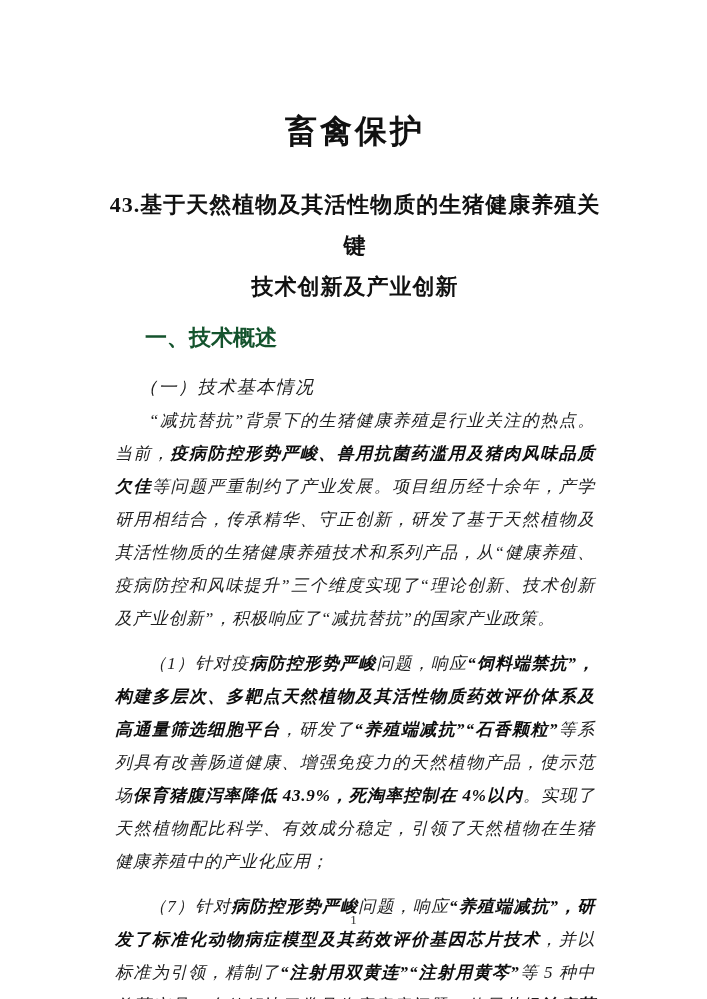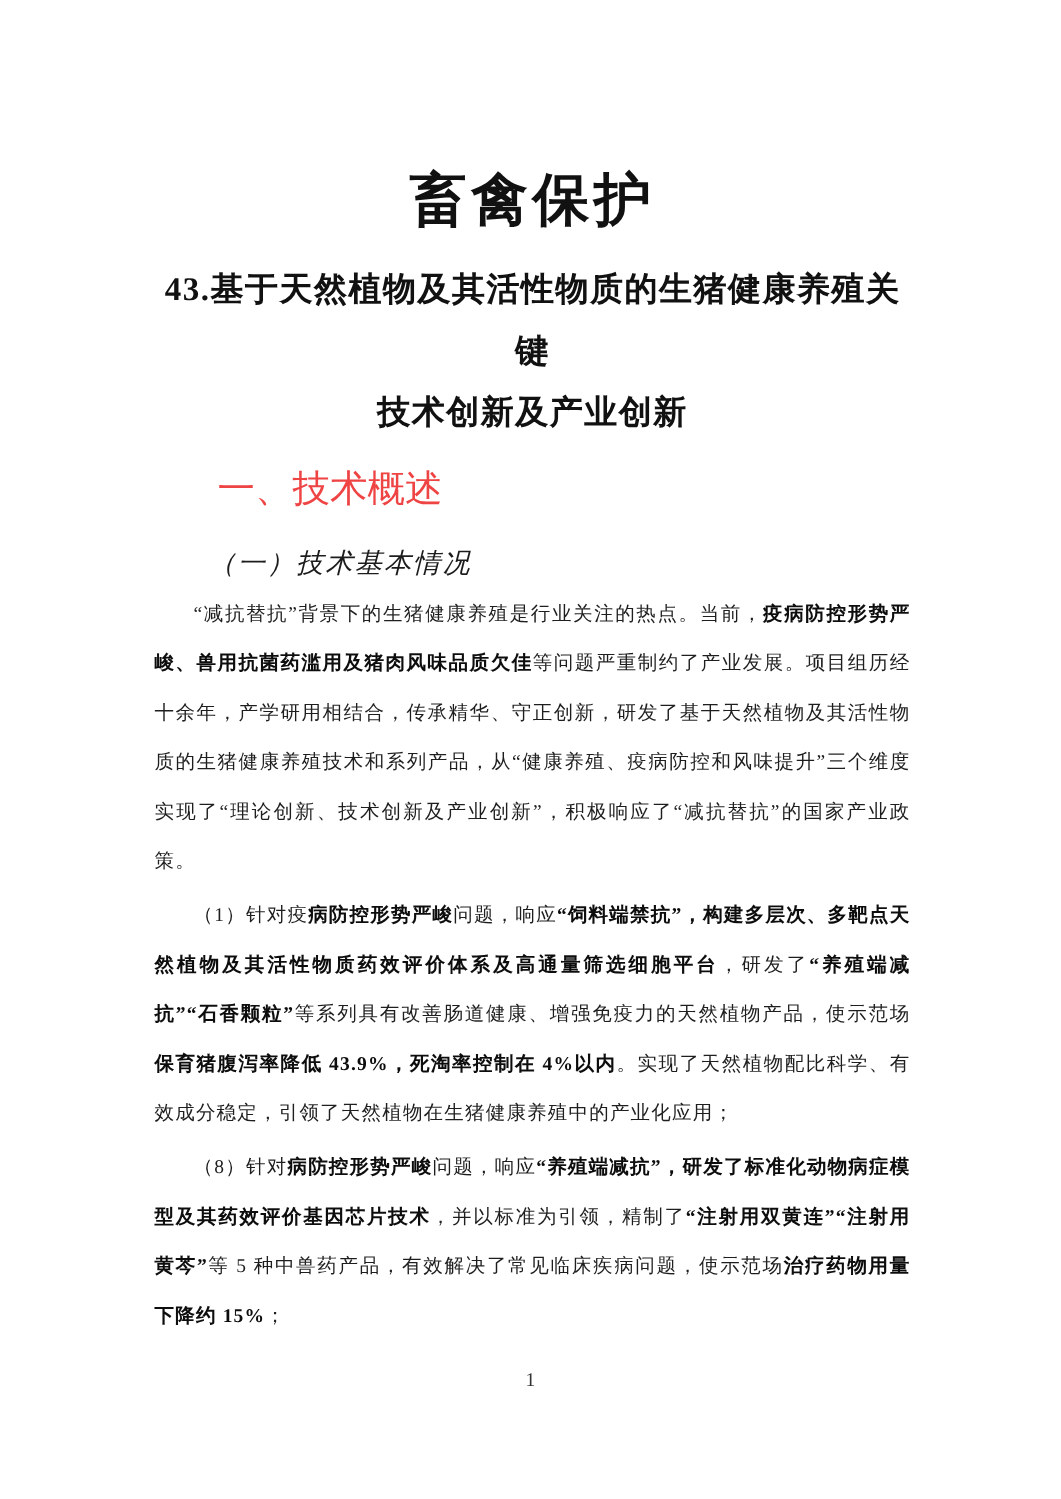--- a/index.html
+++ b/index.html
@@ -14,63 +14,64 @@
     margin: 0 auto;
     background: #ffffff;
     color: #1c1c1c;
     box-sizing: border-box;
     padding: 112px 100px 0 103px;
     font-family: "Liberation Serif", "DejaVu Serif", serif;
     overflow: hidden;
   }
   .doc-title {
     text-align: center;
-    font-family: Liberation Serif, serif;
+    font-family: Liberation Mono, monospace;
     font-weight: bold;
-    font-size: 38px;
+    font-size: 32px;
     line-height: 44px;
     letter-spacing: 3px;
     color: #111;
   }
   .doc-subtitle {
-    margin-top: 16px;
+    margin-top: 28px;
     text-align: center;
     font-weight: bold;
     font-size: 22px;
     line-height: 41px;
     letter-spacing: 1px;
     color: #111;
   }
   .section-heading {
     margin-top: 18px;
     padding-left: 42px;
     font-family: "Liberation Sans", "DejaVu Sans", sans-serif;
-    font-weight: normal;
-    font-size: 25px;
+    font-weight: bold;
+    font-size: 22px;
     line-height: 26px;
-    color: #ef4444;
+    color: #14532d;
   }
   .subsection-heading {
     margin-top: 22px;
     padding-left: 36px;
     font-style: italic;
     font-size: 18px;
     line-height: 28px;
     letter-spacing: 1.5px;
     color: #1c1c1c;
   }
   .para {
-    margin: 0;
+    margin: 12px;
     margin-top: 3px;
-    font-size: 13px;
+    font-size: 17px;
     line-height: 33px;
     letter-spacing: 0.8px;
     text-align: justify;
     text-indent: 2em;
     color: #1e1e1e;
+    font-style: italic;
   }
   .para .bold {
     font-weight: bold;
     color: #0d0d0d;
   }
   .page-number {
     position: absolute;
     left: 0;
     right: 0;
     top: 912px;
@@ -92,17 +93,17 @@
   </div>
 
   <div class="section-heading">一、技术概述</div>
 
   <div class="subsection-heading">（一）技术基本情况</div>
 
   <p class="para"><span>“减抗替抗”背景下的生猪健康养殖是行业关注的热点。当前，</span><span class="bold">疫病防控形势严峻、兽用抗菌药滥用及猪肉风味品质欠佳</span><span>等问题严重制约了产业发展。项目组历经十余年，产学研用相结合，传承精华、守正创新，研发了基于天然植物及其活性物质的生猪健康养殖技术和系列产品，从“健康养殖、疫病防控和风味提升”三个维度实现了“理论创新、技术创新及产业创新”，积极响应了“减抗替抗”的国家产业政策。</span></p>
 
   <p class="para"><span>（1）针对疫</span><span class="bold">病防控形势严峻</span><span>问题，响应</span><span class="bold">“饲料端禁抗”，构建多层次、多靶点天然植物及其活性物质药效评价体系及高通量筛选细胞平台</span><span>，研发了</span><span class="bold">“养殖端减抗”“石香颗粒”</span><span>等系列具有改善肠道健康、增强免疫力的天然植物产品，使示范场</span><span class="bold">保育猪腹泻率降低 43.9%，死淘率控制在 4%以内</span><span>。实现了天然植物配比科学、有效成分稳定，引领了天然植物在生猪健康养殖中的产业化应用；</span></p>
 
-  <p class="para"><span>（8）针对</span><span class="bold">病防控形势严峻</span><span>问题，响应</span><span class="bold">“养殖端减抗”，研发了标准化动物病症模型及其药效评价基因芯片技术</span><span>，并以标准为引领，精制了</span><span class="bold">“注射用双黄连”“注射用黄芩”</span><span>等 5 种中兽药产品，有效解决了常见临床疾病问题，使示范场</span><span class="bold">治疗药物用量下降约 15%</span><span>；</span></p>
+  <p class="para"><span>（7）针对</span><span class="bold">病防控形势严峻</span><span>问题，响应</span><span class="bold">“养殖端减抗”，研发了标准化动物病症模型及其药效评价基因芯片技术</span><span>，并以标准为引领，精制了</span><span class="bold">“注射用双黄连”“注射用黄芩”</span><span>等 5 种中兽药产品，有效解决了常见临床疾病问题，使示范场</span><span class="bold">治疗药物用量下降约 15%</span><span>；</span></p>
 
   <div class="page-number">1</div>
 
 </div>
 
 </body></html>

